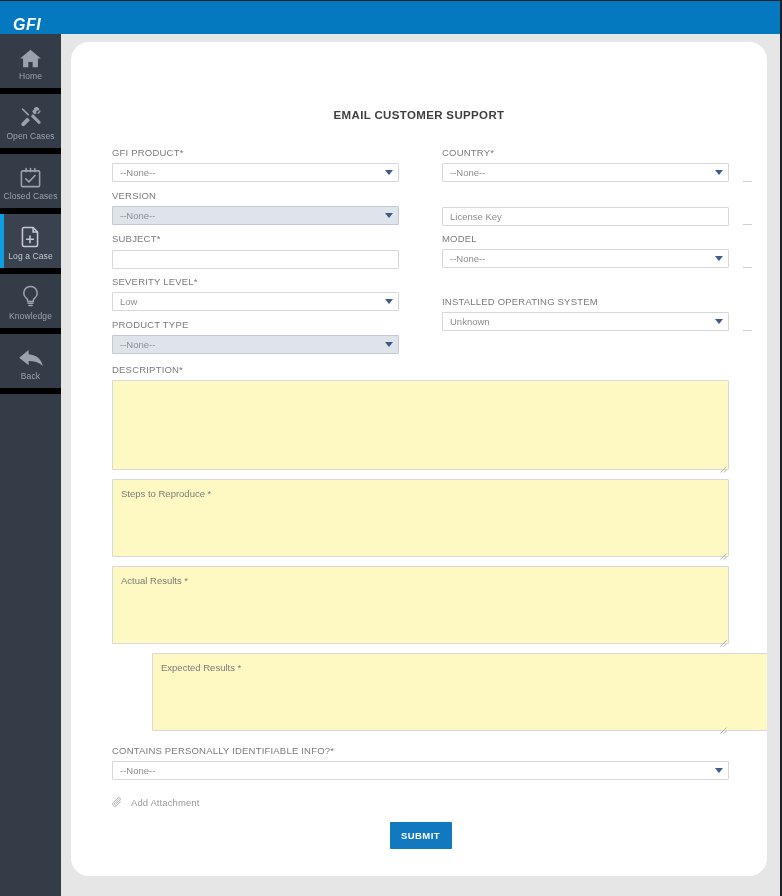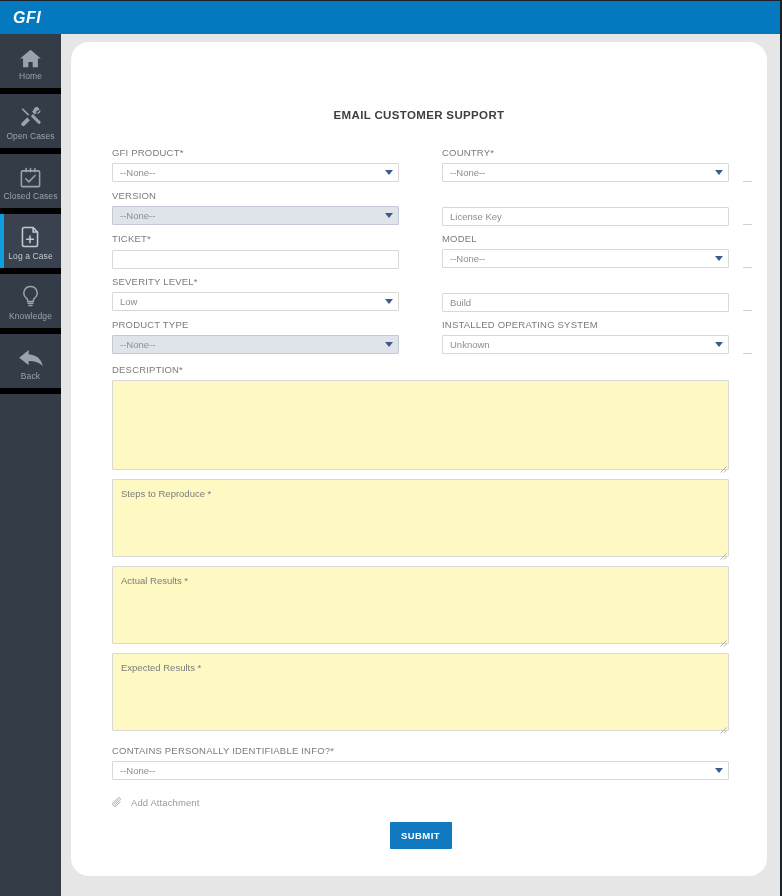--- a/index.html
+++ b/index.html
@@ -22,21 +22,21 @@
   }
 
   
   .topbar {
     position: absolute;
     top: 0; left: 0;
     width: 780px;
     height: 33px;
     background: #0479bf;
     display: flex;
-    align-items: center;
+    align-items: flex-end;
   }
   .brand {
     color: #ffffff;
     font-weight: bold;
     font-style: italic;
     font-size: 16px;
     letter-spacing: 0.5px;
     margin-left: 13px;
   }
 
@@ -356,21 +356,21 @@
                 <span class="sel disabled">--None--</span>
                 <span class="caret">
                   <svg width="8" height="5" viewBox="0 0 8 5">
                       <path fill="#3d5a8a" d="M0 0h8L4 5z"></path>
                     </svg>
                 </span>
               </div>
             </div>
 
             <div class="fld">
-              <span class="lbl">TICKET*</span>
+              <span class="lbl">SUBJECT*</span>
               <div class="ctl">
                 <input class="txt" type="text" style="padding-right: 7px;" value="">
               </div>
             </div>
 
             <div class="fld">
               <span class="lbl">SEVERITY LEVEL*</span>
               <div class="ctl">
                 <span class="sel">Low</span>
                 <span class="caret">
@@ -426,24 +426,20 @@
                   <svg width="8" height="5" viewBox="0 0 8 5">
                       <path fill="#3d5a8a" d="M0 0h8L4 5z"></path>
                     </svg>
                 </span>
                 <span class="rowdash" style="top:18px;"></span>
               </div>
             </div>
 
             <div class="fld">
               <span class="lbl spacer">&nbsp;</span>
-              <div class="ctl">
-                <input class="txt" type="text" style="padding-right: 7px;" placeholder="Build">
-                <span class="rowdash" style="top:18px;"></span>
-              </div>
             </div>
 
             <div class="fld">
               <span class="lbl">INSTALLED OPERATING SYSTEM</span>
               <div class="ctl">
                 <span class="sel">Unknown</span>
                 <span class="caret">
                   <svg width="8" height="5" viewBox="0 0 8 5">
                       <path fill="#3d5a8a" d="M0 0h8L4 5z"></path>
                     </svg>
@@ -493,21 +489,21 @@
                     <path d="M8.5 2.5 2.5 8.5"></path>
                     <path d="M8.5 5.8 5.8 8.5"></path>
                   </g>
                 </svg>
             </span>
           </div>
         </div>
 
         <div class="ta-wrap block">
           <div style="position:relative;">
-            <textarea class="ta" rows="5" style="height: 78px;" placeholder="Expected Results *"></textarea>
+            <textarea class="ta" rows="5" style="height: 78px; margin-left: 40px;" placeholder="Expected Results *"></textarea>
             <span class="grip">
               <svg width="9" height="9" viewBox="0 0 9 9">
                   <g stroke="#a9a9a9" stroke-width="0.9">
                     <path d="M8.5 2.5 2.5 8.5"></path>
                     <path d="M8.5 5.8 5.8 8.5"></path>
                   </g>
                 </svg>
             </span>
           </div>
         </div>

